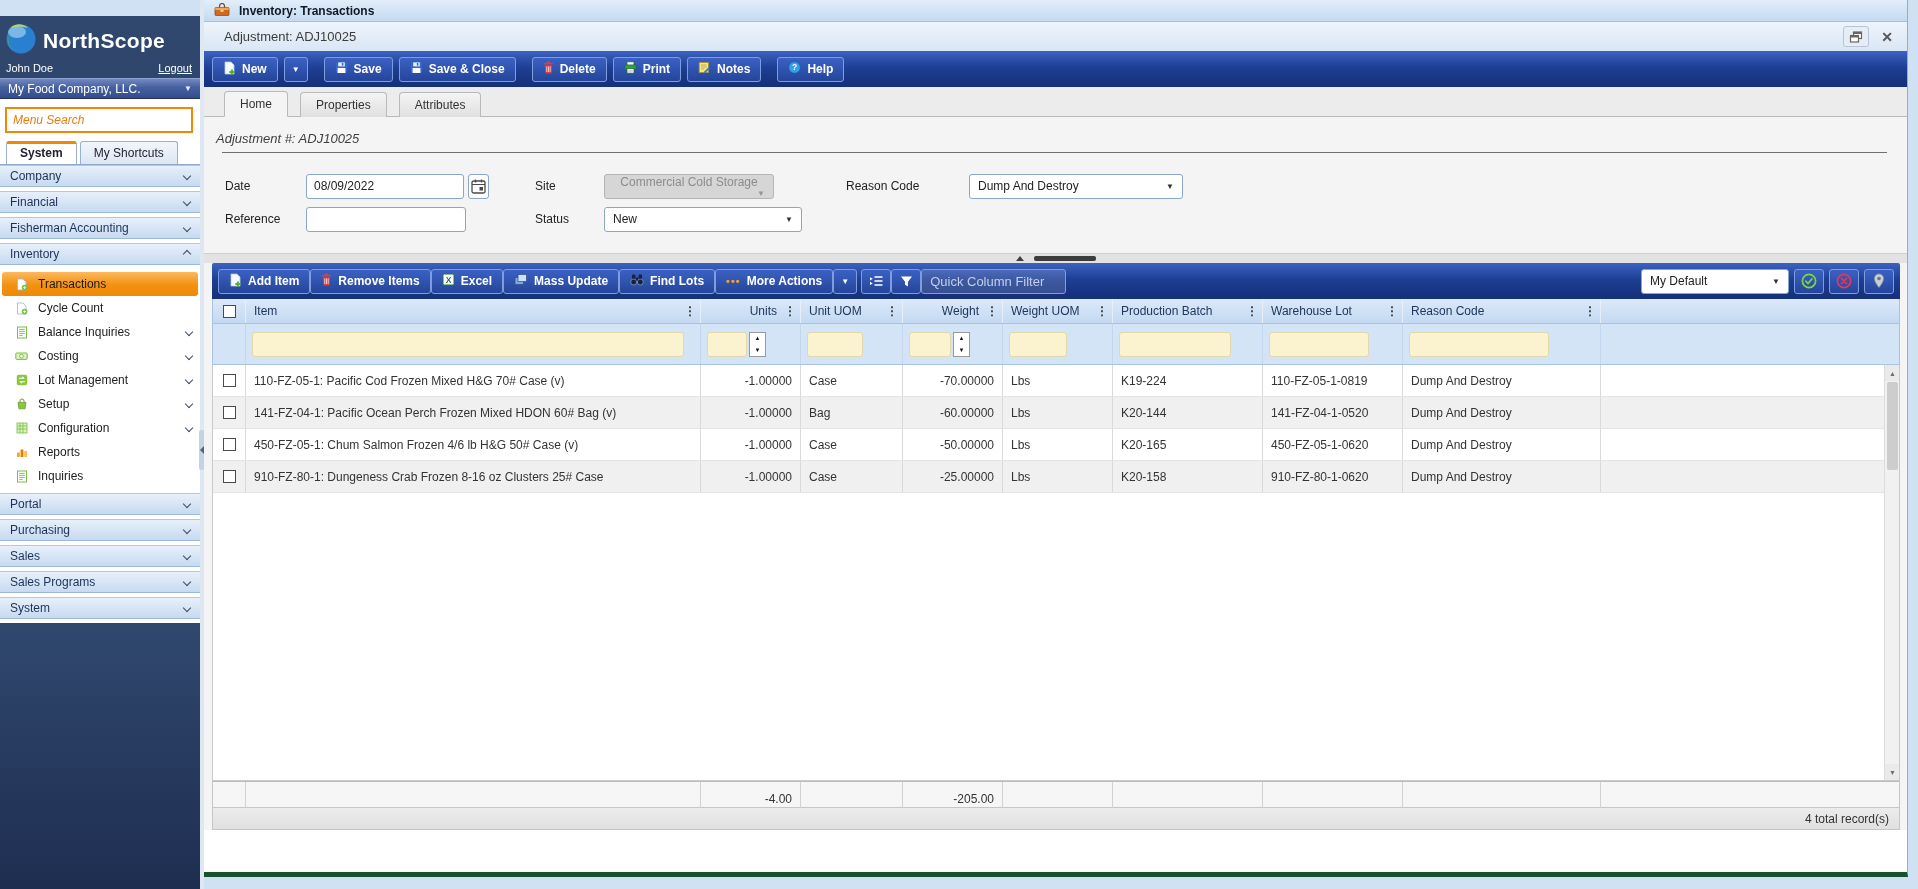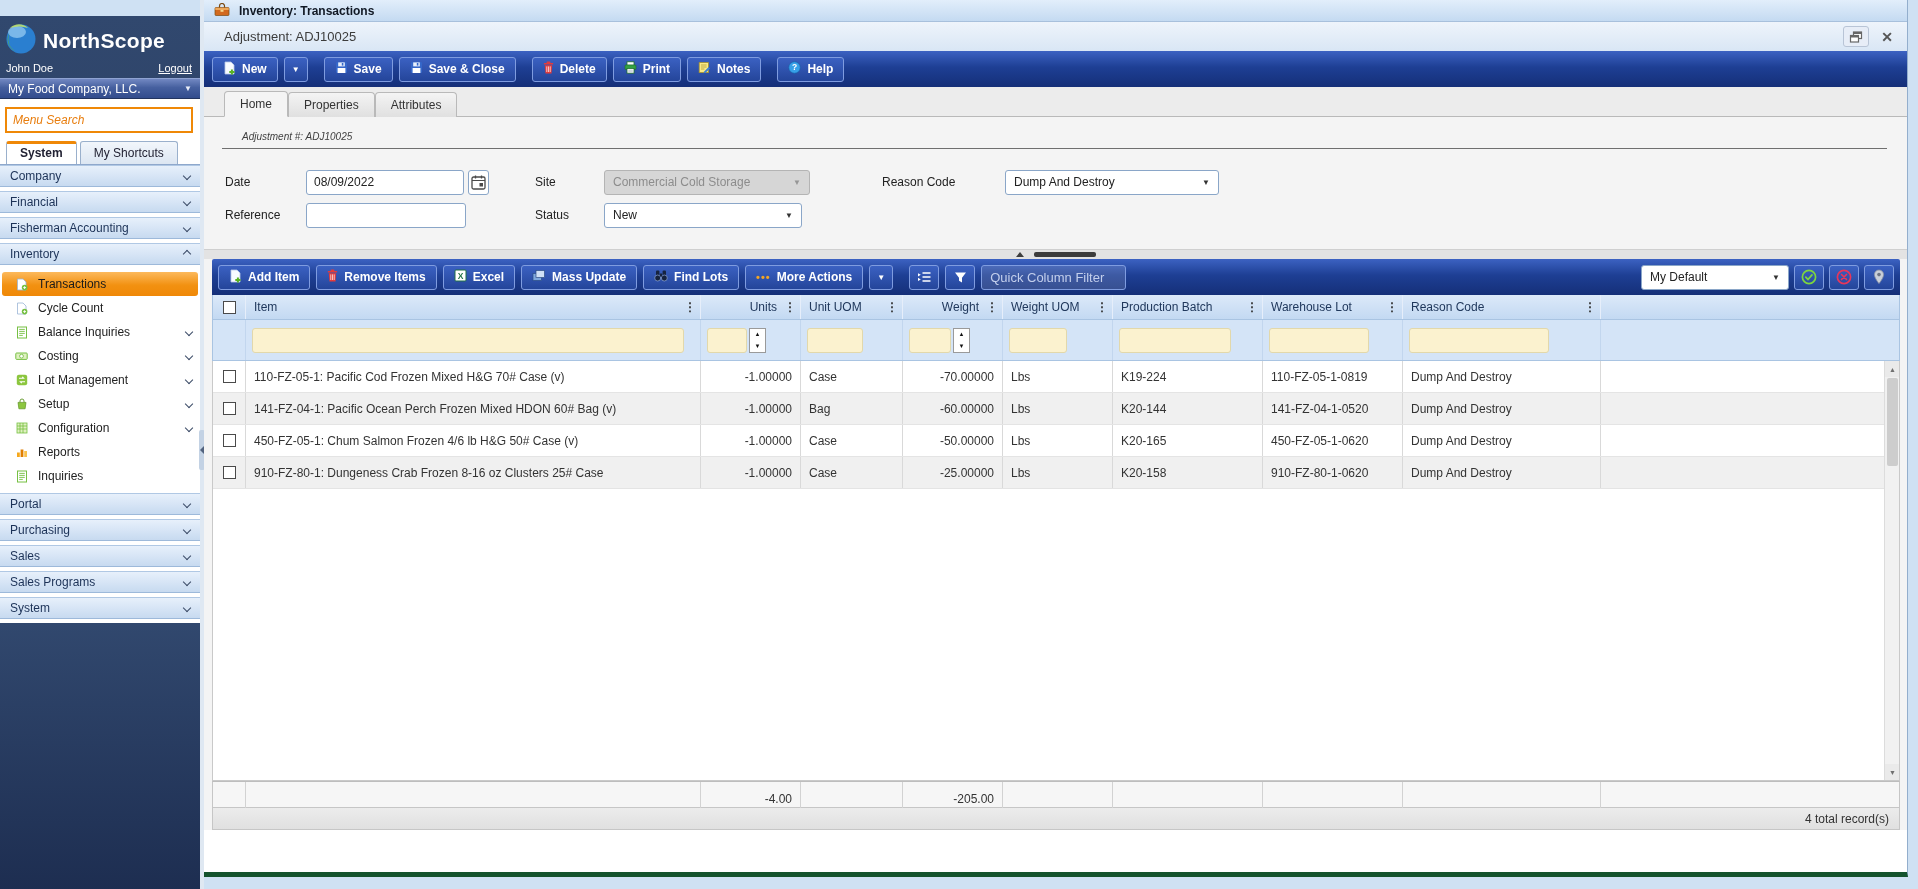--- a/index.html
+++ b/index.html
@@ -66,55 +66,55 @@
   .tb-btn { height:25px; display:inline-flex; align-items:center; gap:6px; padding:0 10px;
     background:linear-gradient(180deg,#3b61c2 0%,#24459a 100%); border:1px solid #7f9ce0; border-radius:3px;
     color:#fff; font-weight:bold; font-size:12px; cursor:pointer; white-space:nowrap; }
   .tb-btn.drop { padding:0 7px; }
   .tb-btn .dd { font-size:8px; color:#fff; }
   .tb-gap { width:4px; }
 
   .tabstrip { height:30px; background:#ececec; display:flex; align-items:flex-end; padding:0 0 0 20px;
     border-bottom:1px solid #b9b9b9; }
   .tab { border:1px solid #b9b9b9; border-bottom:none; border-radius:4px 4px 0 0; padding:5px 15px 5px;
-    background:linear-gradient(180deg,#f4f4f4,#e0e0e0); margin-right:0; color:#333; margin-bottom:-1px; cursor:pointer; }
+    background:linear-gradient(180deg,#f4f4f4,#e0e0e0); margin-right:12px; color:#333; margin-bottom:-1px; cursor:pointer; }
   .tab.active { background:#f4f4f4; border-bottom:1px solid #f4f4f4; font-weight:normal; }
 
   .content { flex:1; background:#f4f4f4; display:flex; flex-direction:column; overflow:hidden; }
-  .rec-heading { font-style:italic; font-size:10px; color:#3f3f3f; padding:14px 0 6px 38px; }
+  .rec-heading { font-style:italic; font-size:13px; color:#3f3f3f; padding:14px 0 6px 12px; }
   .content hr { border:none; border-top:1px solid #6f6f6f; margin:0 20px 0 18px; }
 
   .form { padding:20px 0 0 21px; }
   .form-row { display:flex; align-items:center; height:26px; margin-bottom:7px; }
   .flabel { color:#222; }
   .l1 { width:81px; } .l2 { width:69px; margin-left:46px; } .l3 { width:95px; margin-left:72px; }
   .date-wrap { display:flex; align-items:center; width:183px; }
   .txt-input { height:25px; border:1px solid #8aa6c8; border-radius:3px; background:#fff;
     padding:0 7px; font-size:12px; color:#222; outline:none; font-family:"Liberation Sans",sans-serif; }
   .date-input { width:158px; }
   .cal-btn { width:24px; height:25px; display:flex; align-items:center; justify-content:center;
     background:#fff; border:1px solid #8aa6c8; border-radius:3px; margin-left:4px; cursor:pointer; }
   .ref-input { width:160px; }
   .fake-select { height:25px; border:1px solid #8aa6c8; border-radius:3px; background:#fff;
     display:flex; align-items:center; padding:0 8px; cursor:pointer; color:#222; }
   .fake-select .dd { margin-left:auto; font-size:8px; color:#333; }
-  .sel-site { width:206px; } .sel-status { width:198px; } .sel-reason { width:214px; margin-left:28px; }
+  .sel-site { width:170px;flex-direction:column; } .sel-status { width:198px; } .sel-reason { width:214px; margin-left:28px; }
   .fake-select.disabled { background:#d6d6d6; border-color:#b4b4b4; color:#8c8c8c; cursor:default; }
   .fake-select.disabled .dd { color:#969696; }
 
   .splitter { height:10px; margin-top:14px; background:#e3e3e3; border-top:1px solid #cfcfcf;
     display:flex; align-items:center; justify-content:center; gap:10px; }
   .splitter .s-arrow { width:0; height:0; border-left:4px solid transparent; border-right:4px solid transparent;
     border-bottom:5px solid #3f3f3f; cursor:pointer; }
   .splitter .s-bar { width:62px; height:5px; background:#3c3c3c; border-radius:2px; cursor:row-resize; }
 
   
   .grid-panel { flex:1; margin:0 7px 0 8px; display:flex; flex-direction:column; min-height:0; }
   .grid-toolbar { height:36px; background:linear-gradient(180deg,#3c62c2 0%,#1e3f94 45%,#152f78 100%);
-    border-radius:2px 2px 0 0; display:flex; align-items:center; padding:0 6px; gap:6px; }
+    border-radius:2px 2px 0 0; display:flex; align-items:center; padding:0 6px; }
   .qfilter { width:145px; height:25px; background:rgba(255,255,255,.14); border:1px solid #7f9ce0;
     border-radius:3px; color:#e8edf8; padding:0 8px; font-size:13px; outline:none; font-family:"Liberation Sans",sans-serif; }
   .qfilter::placeholder { color:#c3cfec; opacity:1; }
   .gt-right { margin-left:auto; display:flex; align-items:center; gap:5px; }
   .view-select { width:148px; height:25px; }
   .icon-btn { width:30px; height:25px; display:flex; align-items:center; justify-content:center;
     background:linear-gradient(180deg,#3b61c2 0%,#24459a 100%); border:1px solid #7f9ce0; border-radius:3px; cursor:pointer; }
 
   .grid-cols { display:grid; grid-template-columns:33px 455px 100px 102px 100px 110px 150px 140px 198px 1fr; }
   .g-header { height:25px; background:linear-gradient(180deg,#dce9f9 0%,#c3d9f2 100%);

